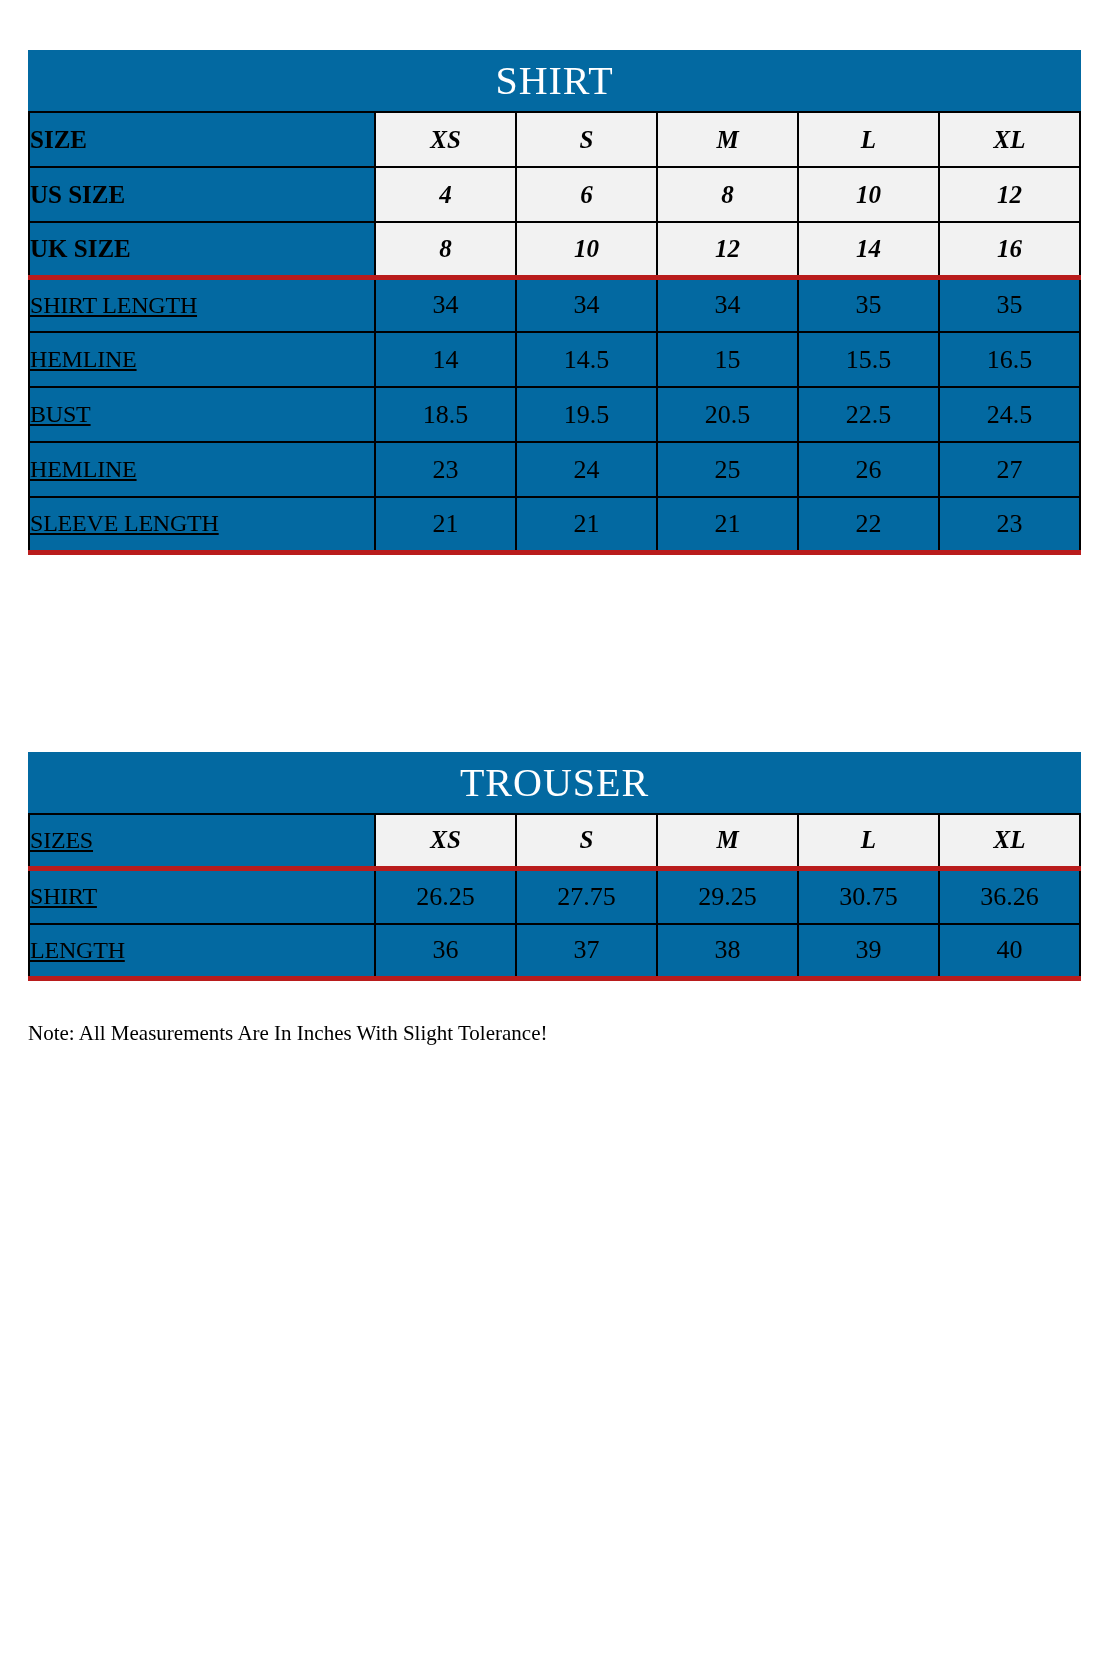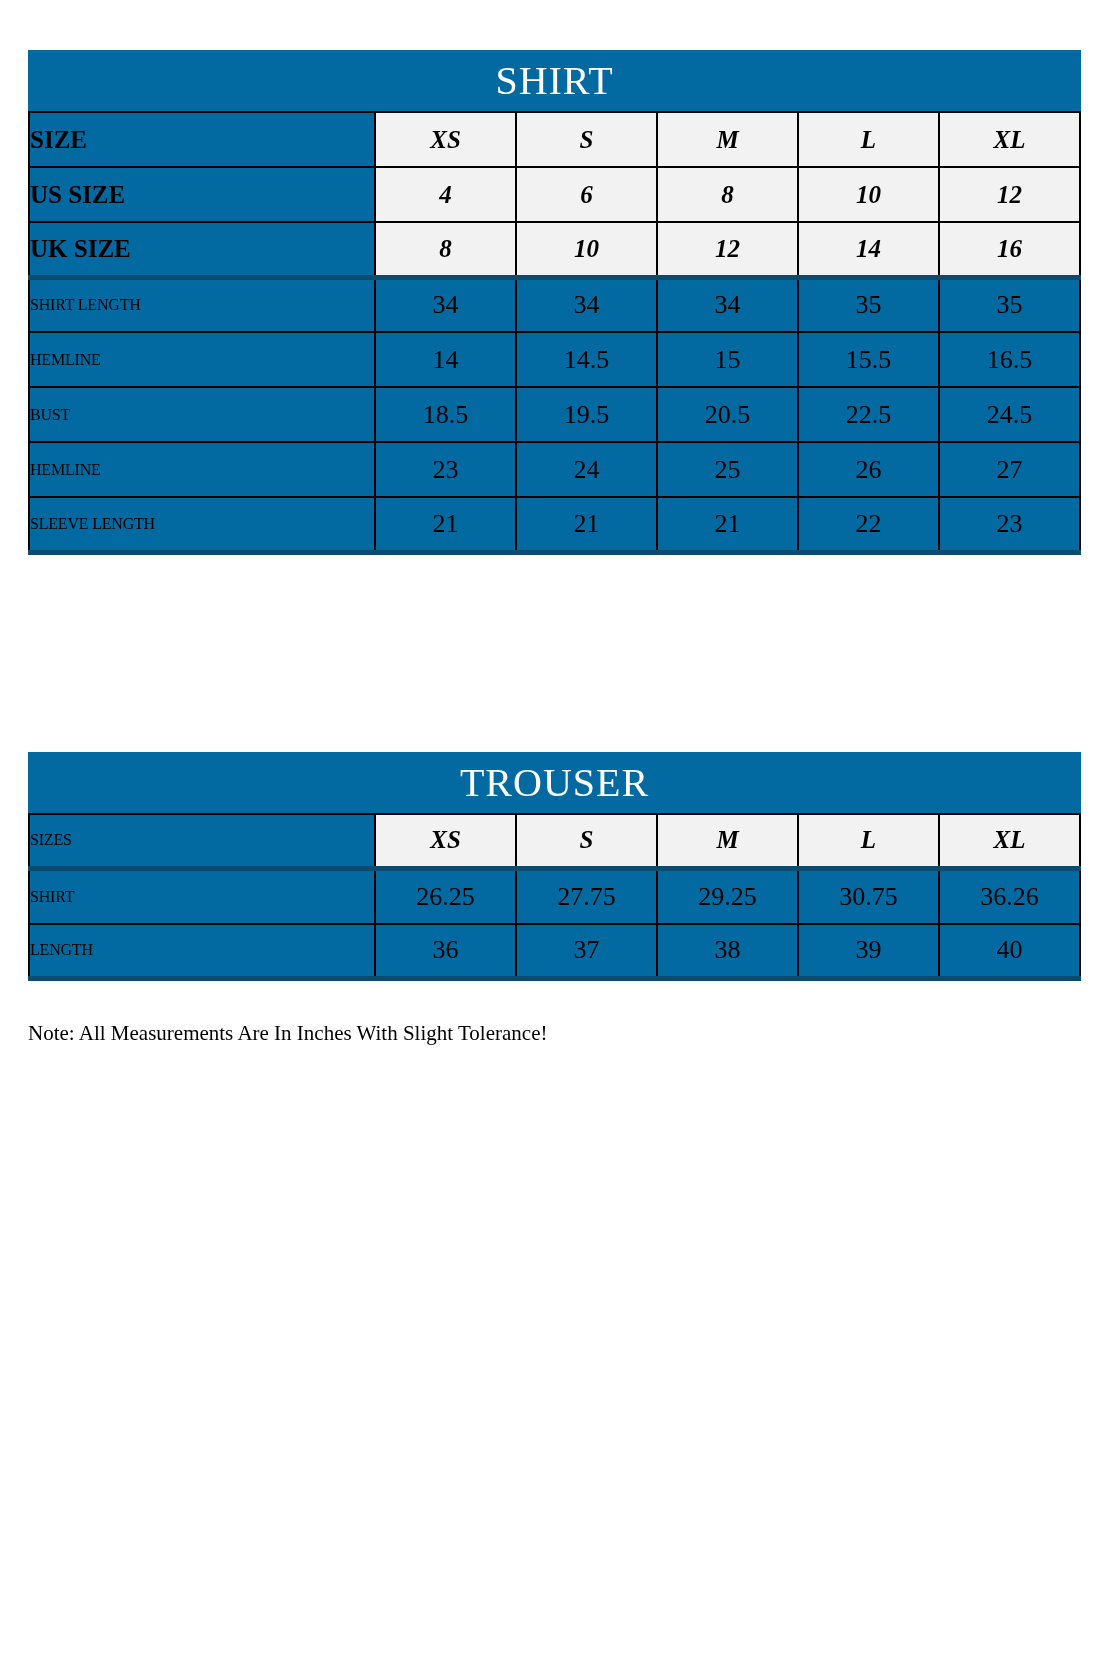--- a/index.html
+++ b/index.html
@@ -72,24 +72,24 @@
     overflow: hidden;
   }
   td.label-cell {
     background: #0369a1;
     text-align: left;
     padding-left: 4px;
   }
   td.value-cell { text-align: center; }
   tr.gray-row td.value-cell { background: #f2f2f2; font-style: italic; }
   tr.white-row td.value-cell { background: #0369a1; }
-  tr.thick-bottom td { border-bottom: 5px solid #0c4a6e; }
+  tr.thick-bottom td { border-bottom: 5px solid #b91c1c; }
 
   .bold-label { font-size: 25px; font-weight: bold; }
-  .meas-label { font-size: 16px; letter-spacing: -0.2px; }
+  .meas-label { font-size: 24px; letter-spacing: -0.2px; text-decoration: underline; }
   .bold-value { font-size: 25px; font-weight: bold; }
   .meas-value { font-size: 26px; }
 
   
   .note-line {
     margin-top: 40px;
     margin-left: 28px;
     font-size: 21px;
   }
 </style>

